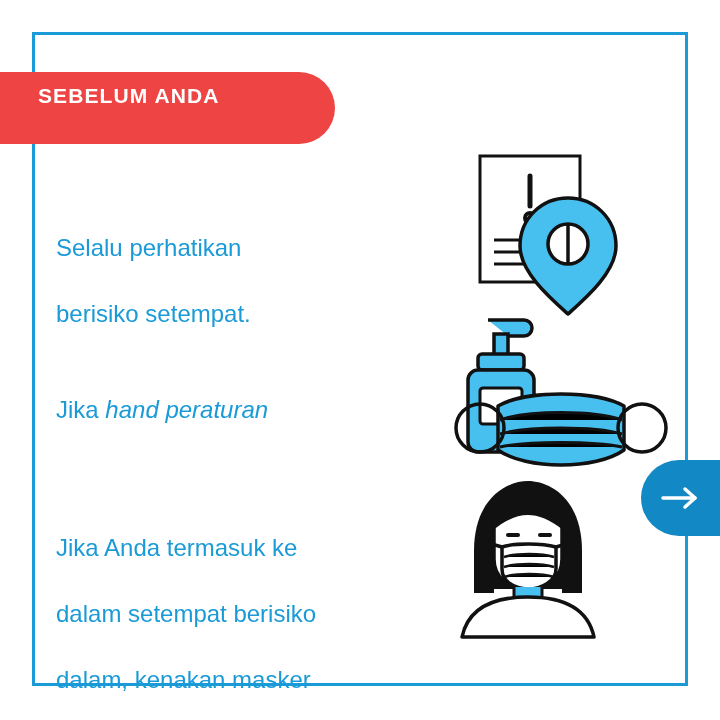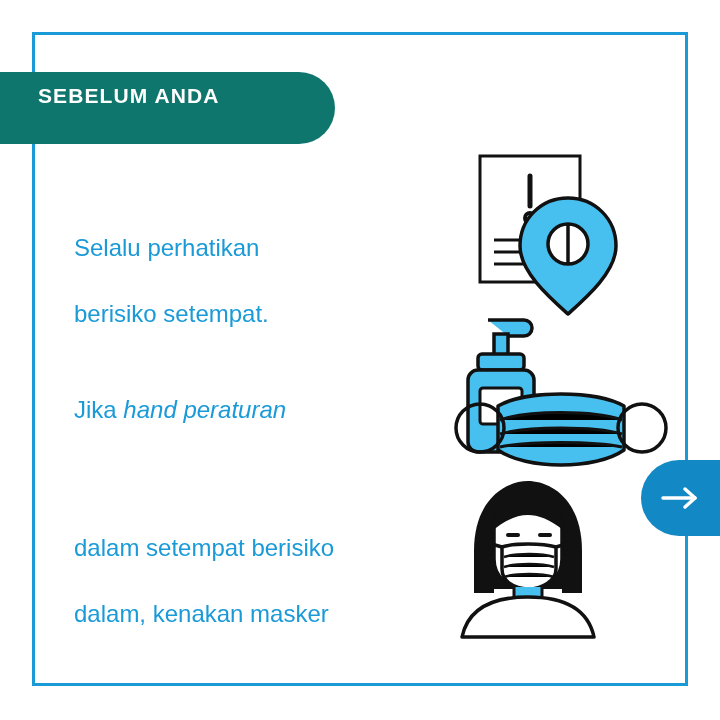--- a/index.html
+++ b/index.html
@@ -32,21 +32,21 @@
     box-sizing: border-box;
     background: transparent;
   }
   
   .header-pill {
     position: absolute;
     left: 0;
     top: 72px;
     width: 335px;
     height: 72px;
-    background: #0f766e;
+    background: #ef4444;
     border-top-right-radius: 36px;
     border-bottom-right-radius: 36px;
     box-sizing: border-box;
     padding: 10px 0 0 38px;
     color: #ffffff;
   }
   .header-line {
     font-size: 21px;
     font-weight: bold;
     letter-spacing: 1.1px;
@@ -77,21 +77,20 @@
     width: 600px;
     display: flex;
     align-items: flex-start;
   }
   .row-text {
     width: 330px;
     color: #1a9ad7;
     font-size: 24px;
     line-height: 33px;
     white-space: pre-line;
-    margin-left: 18px;
   }
   .row-text .ital {
     font-style: italic;
   }
   #row1 { top: 198px; }
   #row2 { top: 360px; }
   #row3 { top: 498px; }
 
   .art1 { position: absolute; left: 400px; top: -50px; }
   .art2 { position: absolute; left: 360px; top: -50px; }
@@ -152,20 +151,21 @@
         <path d="M84 137 C112 131 178 131 206 137" stroke="#111111" stroke-width="3"></path>
 
         <ellipse cx="64" cy="118" rx="24" ry="24" fill="none" stroke="#111111" stroke-width="3.5"></ellipse>
         <ellipse cx="226" cy="118" rx="24" ry="24" fill="none" stroke="#111111" stroke-width="3.5"></ellipse>
       </svg>
     </div>
   </div>
 
   <div class="row" id="row3">
     <div class="row-text">
+      <div>Jika Anda termasuk ke</div>
       <div>dalam setempat berisiko</div>
       <div>dalam, kenakan masker</div>
       
     </div>
     <div class="art3">
       <svg width="200" height="170" viewBox="0 0 200 170" xmlns="http://www.w3.org/2000/svg">
 
         <path d="M46 78 C46 26 78 8 100 8 C122 8 154 26 154 78 L154 116 L46 116 Z" fill="#111111"></path>
 
         <path d="M66 54 C66 36 80 24 100 24 C120 24 134 36 134 54 L134 86 C134 104 120 116 100 116 C80 116 66 104 66 86 Z" fill="#ffffff" stroke="#111111" stroke-width="3.5"></path>

